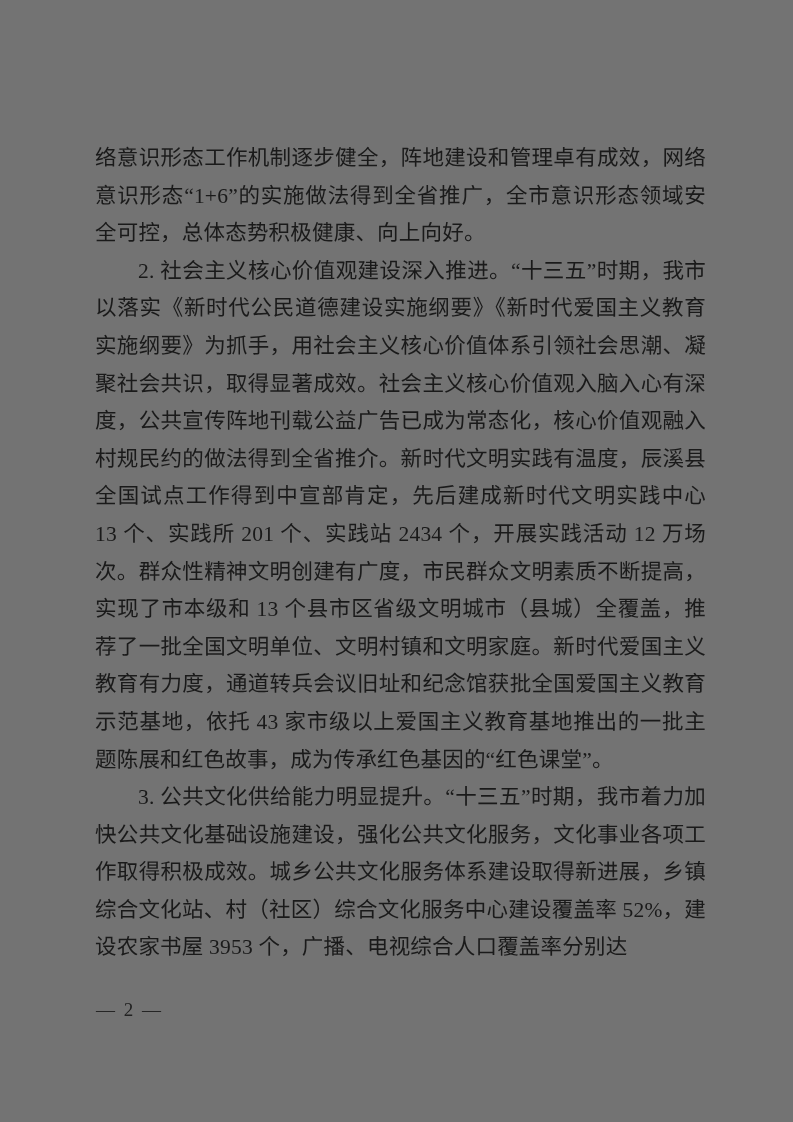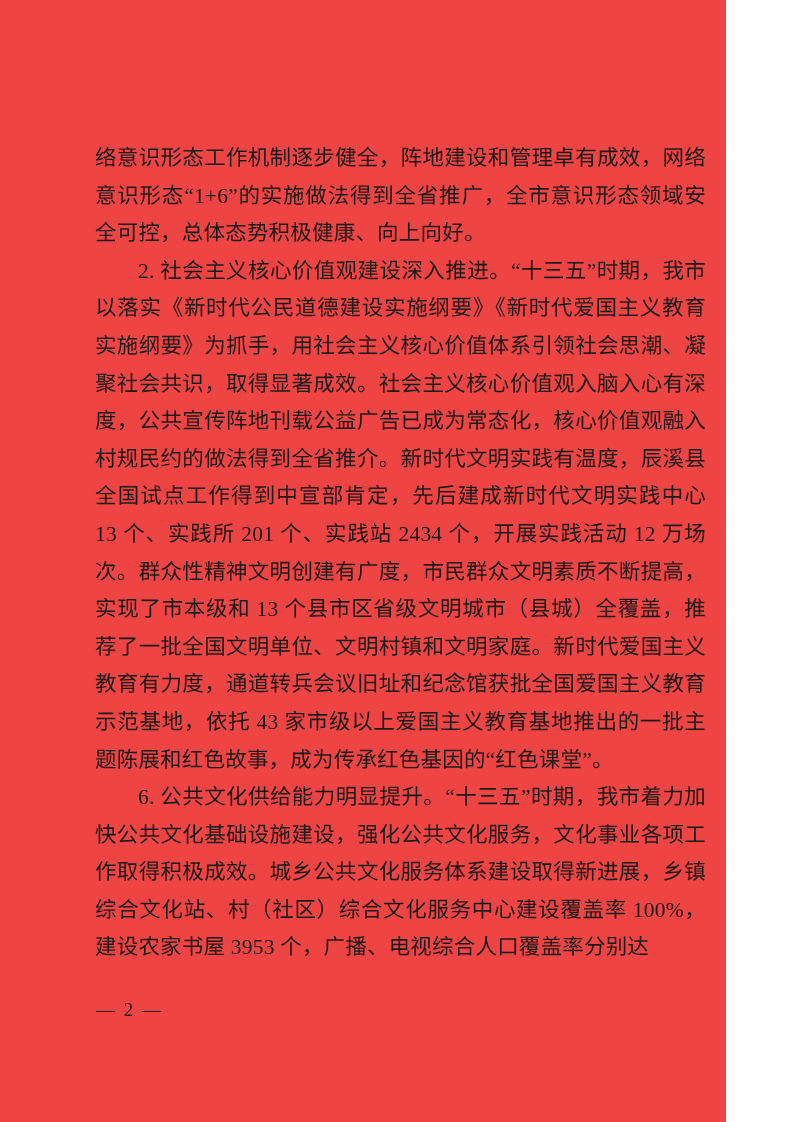--- a/index.html
+++ b/index.html
@@ -2,23 +2,23 @@
 <html lang="zh-CN"><head>
 <meta charset="utf-8">
 <style>
   html, body {
     margin: 0;
     padding: 0;
     background: #ffffff;
   }
   .page {
     position: relative;
-    width: 726px;
+    width: 793px;
     height: 1122px;
-    background: #ef4444;
+    background: #737373;
     overflow: hidden;
     font-family: "Liberation Serif", "DejaVu Serif", serif;
     color: #1a1a1a;
   }
   .content {
     position: absolute;
     left: 95px;
     top: 140px;
     width: 611px;
     font-size: 21.5px;
@@ -47,16 +47,16 @@
     color: #222222;
   }
 </style>
 </head>
 <body>
 
 <div class="page">
   <div class="content">
     <p class="para"><span>络意识形态工作机制逐步健全，阵地建设和管理卓有成效，网络意识形态“1+6”的实施做法得到全省推广，全市意识形态领域安全可控，总体态势积极健康、向上向好。</span></p>
     <p class="para indent"><span class="lead">2. 社会主义核心价值观建设深入推进。</span><span>“十三五”时期，我市以落实《新时代公民道德建设实施纲要》《新时代爱国主义教育实施纲要》为抓手，用社会主义核心价值体系引领社会思潮、凝聚社会共识，取得显著成效。社会主义核心价值观入脑入心有深度，公共宣传阵地刊载公益广告已成为常态化，核心价值观融入村规民约的做法得到全省推介。新时代文明实践有温度，辰溪县全国试点工作得到中宣部肯定，先后建成新时代文明实践中心 13 个、实践所 201 个、实践站 2434 个，开展实践活动 12 万场次。群众性精神文明创建有广度，市民群众文明素质不断提高，实现了市本级和 13 个县市区省级文明城市（县城）全覆盖，推荐了一批全国文明单位、文明村镇和文明家庭。新时代爱国主义教育有力度，通道转兵会议旧址和纪念馆获批全国爱国主义教育示范基地，依托 43 家市级以上爱国主义教育基地推出的一批主题陈展和红色故事，成为传承红色基因的“红色课堂”。</span></p>
-    <p class="para indent"><span class="lead">6. 公共文化供给能力明显提升。</span><span>“十三五”时期，我市着力加快公共文化基础设施建设，强化公共文化服务，文化事业各项工作取得积极成效。城乡公共文化服务体系建设取得新进展，乡镇综合文化站、村（社区）综合文化服务中心建设覆盖率 100%，建设农家书屋 3953 个，广播、电视综合人口覆盖率分别达</span></p>
+    <p class="para indent"><span class="lead">3. 公共文化供给能力明显提升。</span><span>“十三五”时期，我市着力加快公共文化基础设施建设，强化公共文化服务，文化事业各项工作取得积极成效。城乡公共文化服务体系建设取得新进展，乡镇综合文化站、村（社区）综合文化服务中心建设覆盖率 52%，建设农家书屋 3953 个，广播、电视综合人口覆盖率分别达</span></p>
   </div>
   <div class="pageno">— 2 —</div>
 </div>
 
 </body></html>

